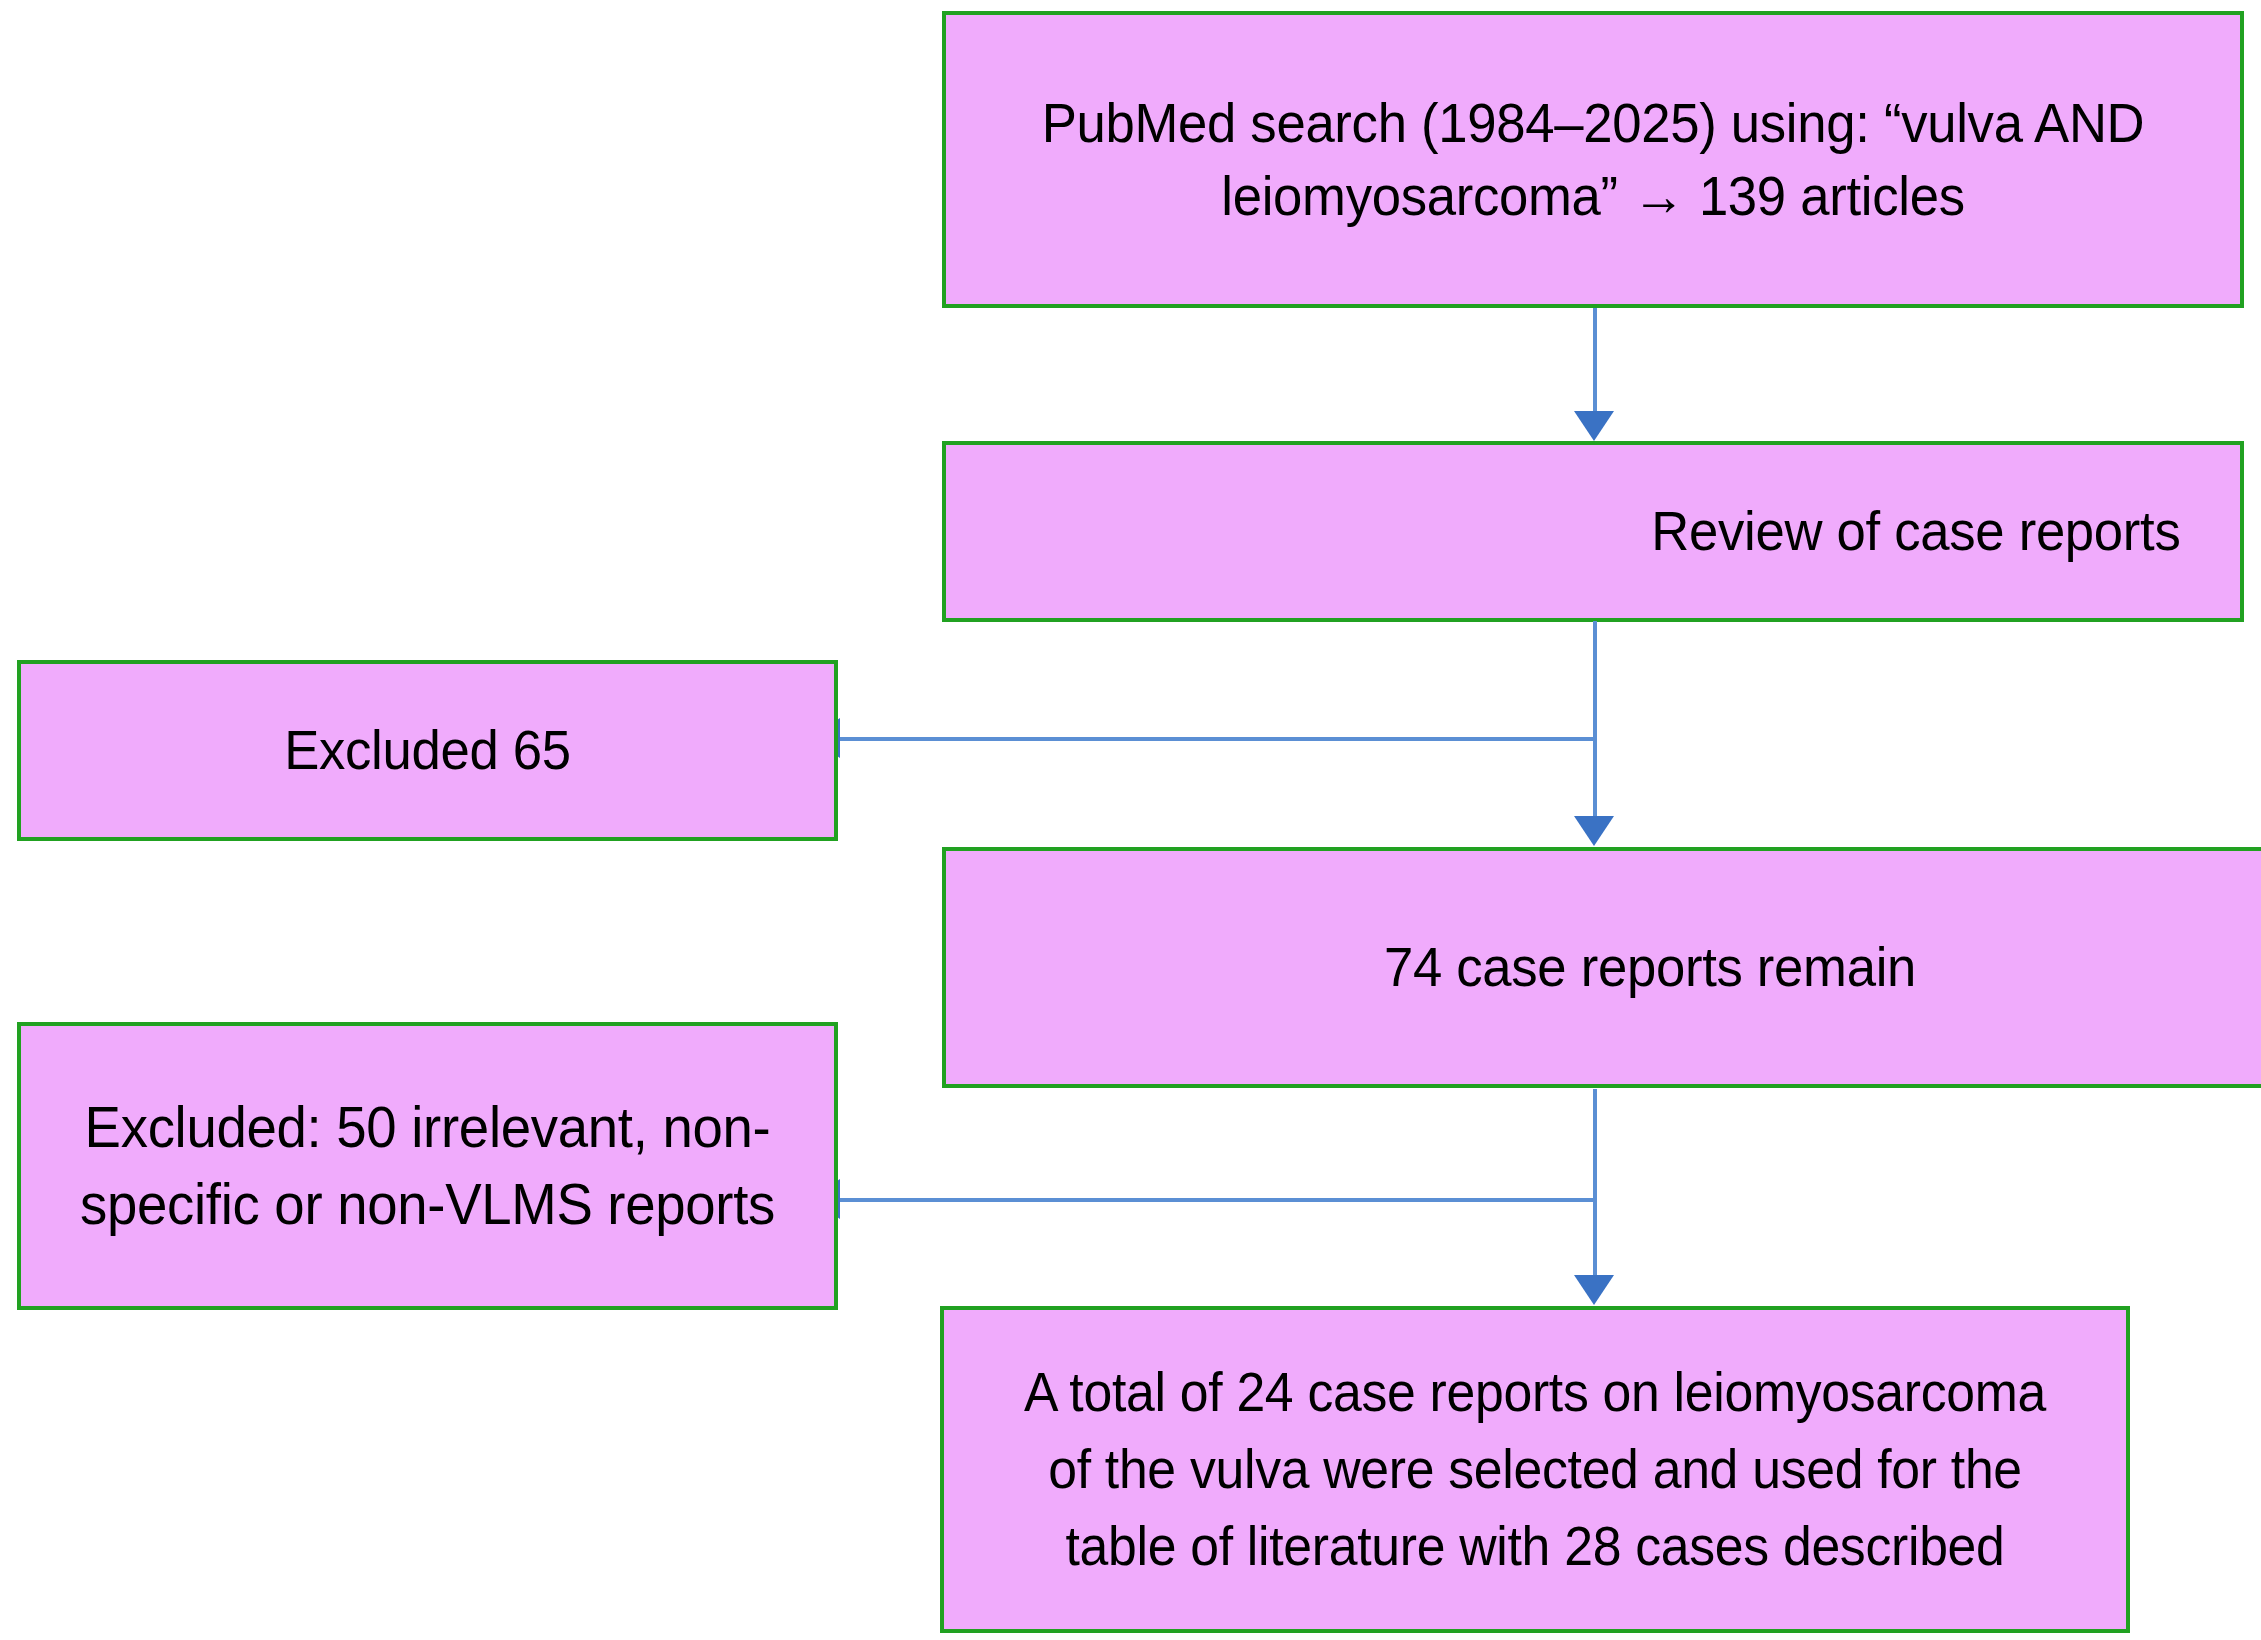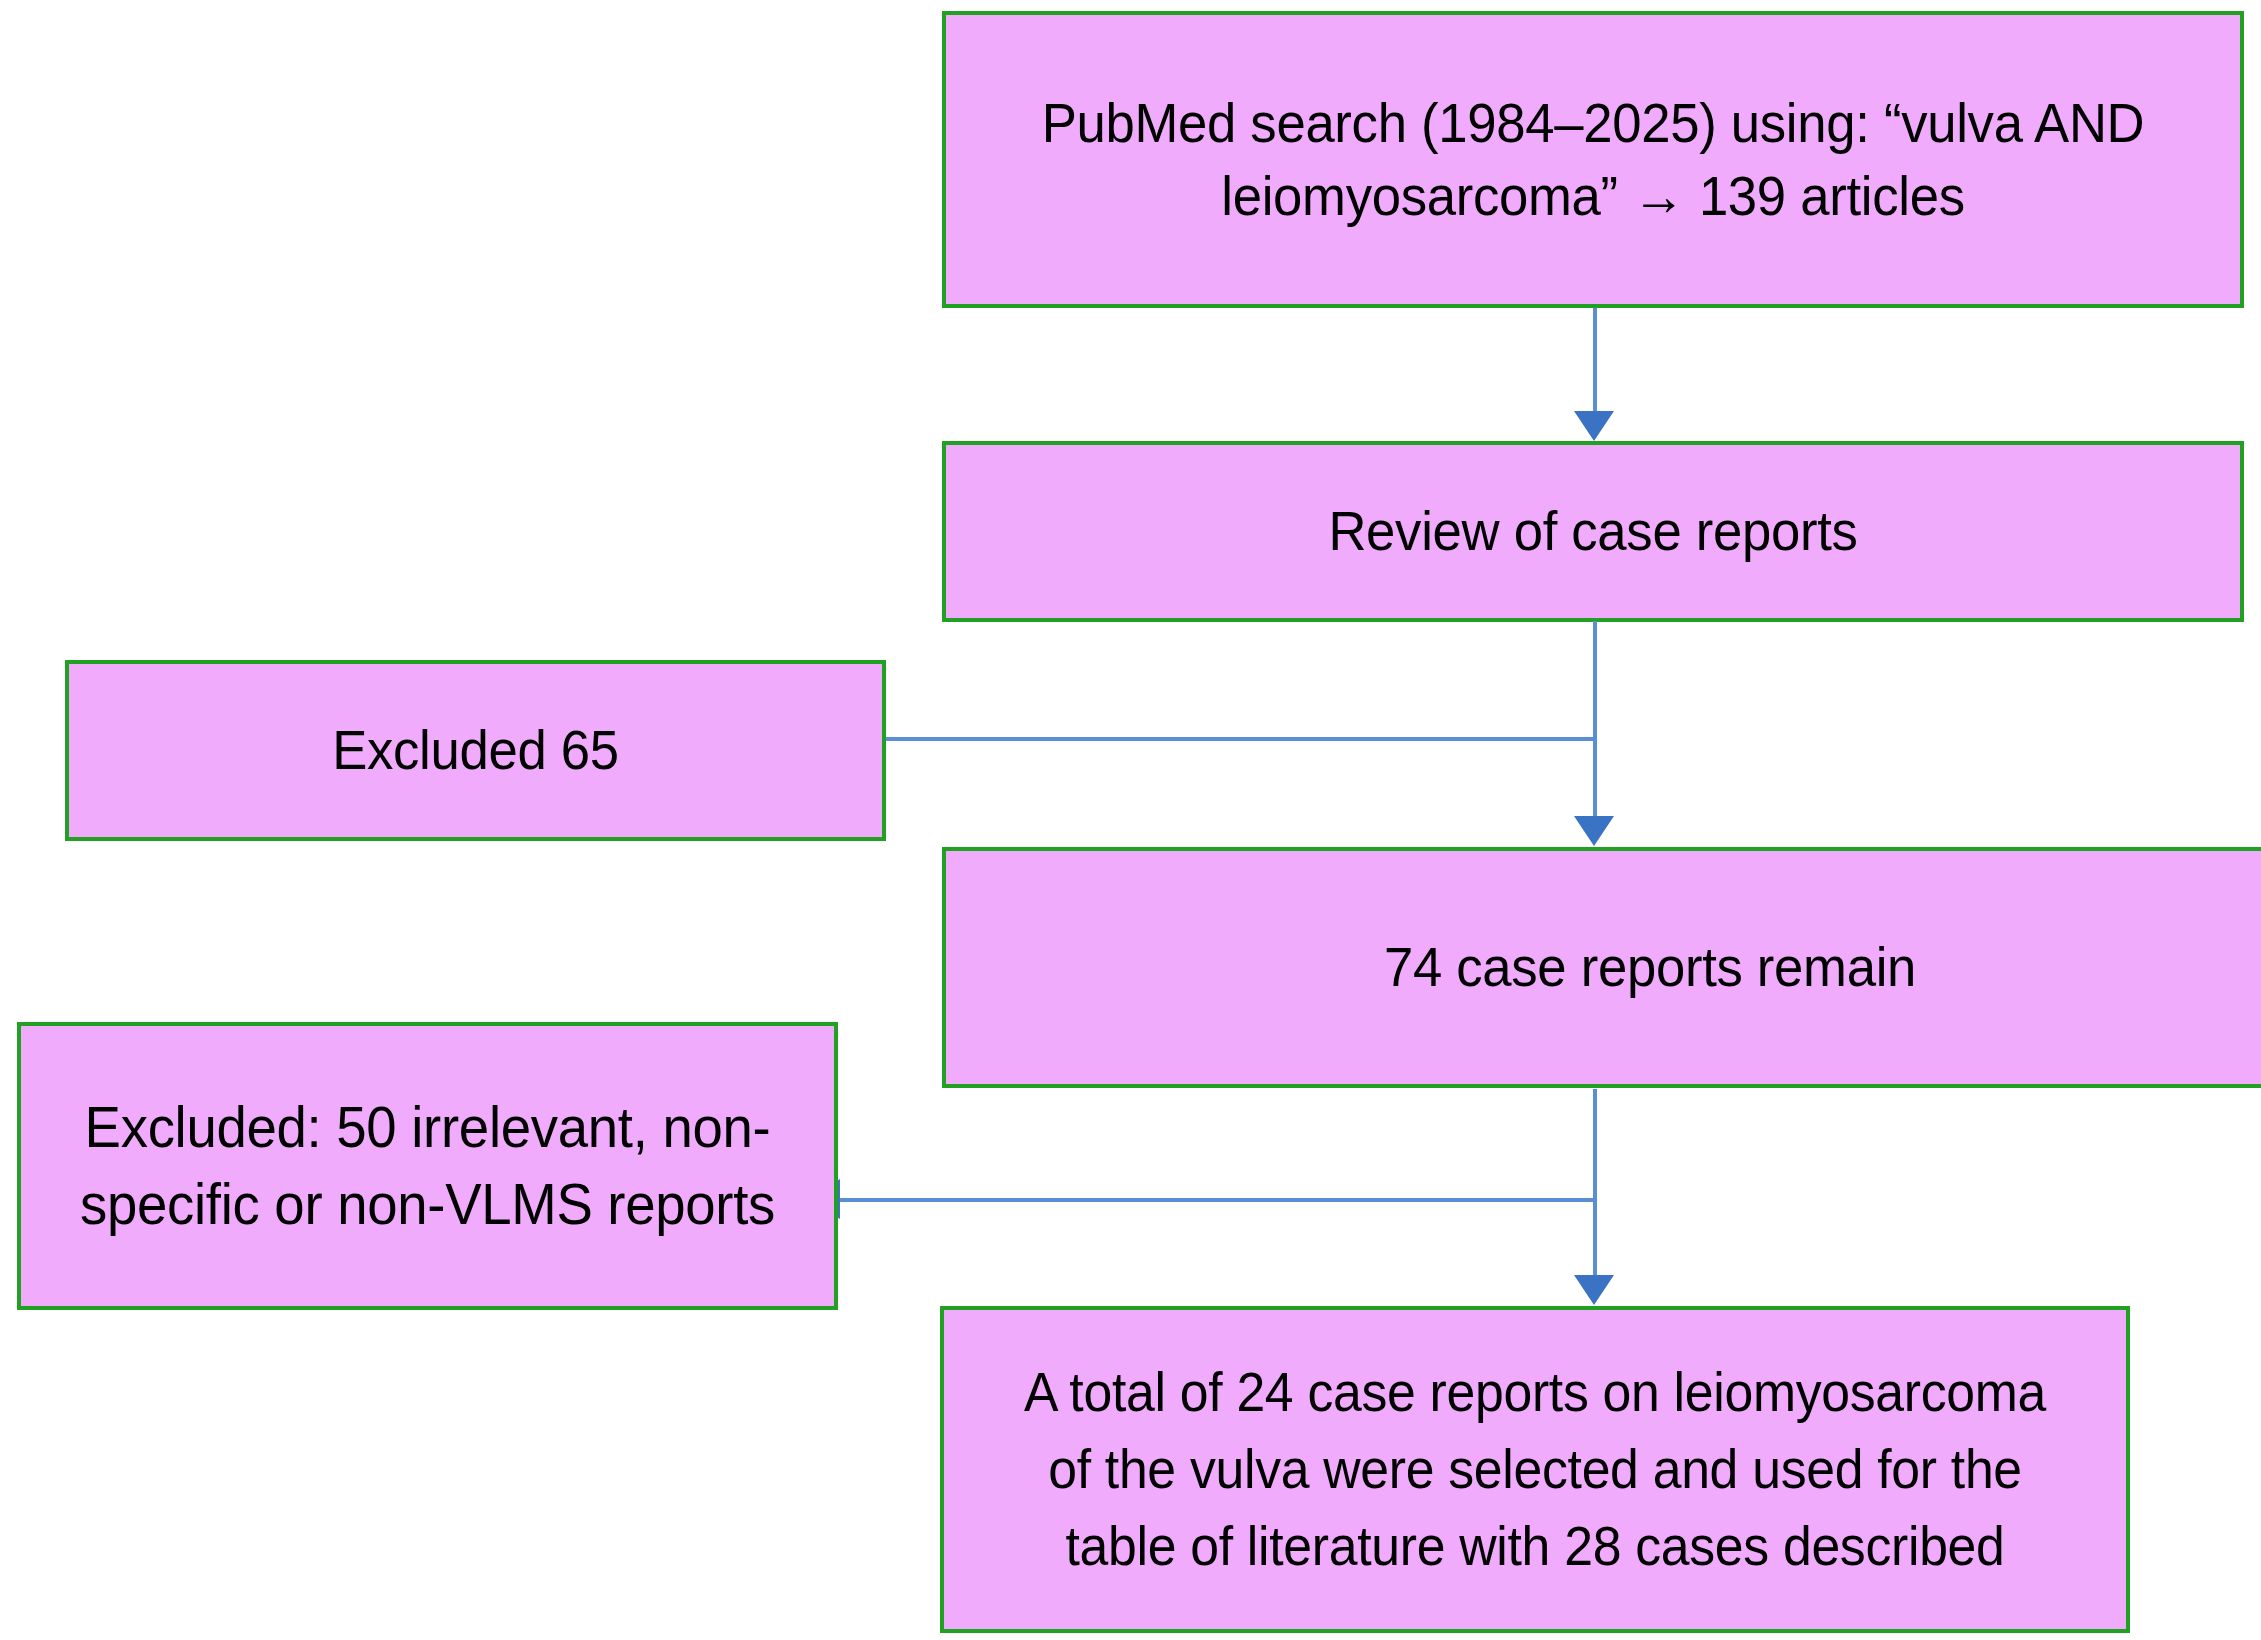--- a/index.html
+++ b/index.html
@@ -37,22 +37,22 @@
     font-size: 56px;
     line-height: 1.30;
     letter-spacing: -0.3px;
     font-weight: 400;
     white-space: pre-line;
     transform: scaleX(0.94);
   }
 
   
   #node-search   { left: 942px; top: 11px;   width: 1302px; height: 297px; }
-  #node-review   { left: 942px; top: 441px;  width: 1302px; height: 181px; }
-  #node-excl65   { left: 17px;   top: 660px;  width: 821px; height: 181px; margin-left: 48px; }
+  #node-review   { left: 942px; top: 441px;  width: 1302px; height: 181px; text-align: right; }
+  #node-excl65   { left: 17px;   top: 660px;  width: 821px; height: 181px; }
   #node-remain74 { left: 942px; top: 847px; width: 1416px; height: 241px; }
   #node-excl50   { left: 17px;   top: 1022px; width: 821px; height: 288px; }
   #node-total24  { left: 940px; top: 1306px; width: 1190px; height: 327px; }
 
   #node-excl50 .node-text { font-size: 58px; line-height: 1.32; }
   #node-total24 .node-text { font-size: 55px; line-height: 1.40; }
 
   
   .conn {
     position: absolute;

